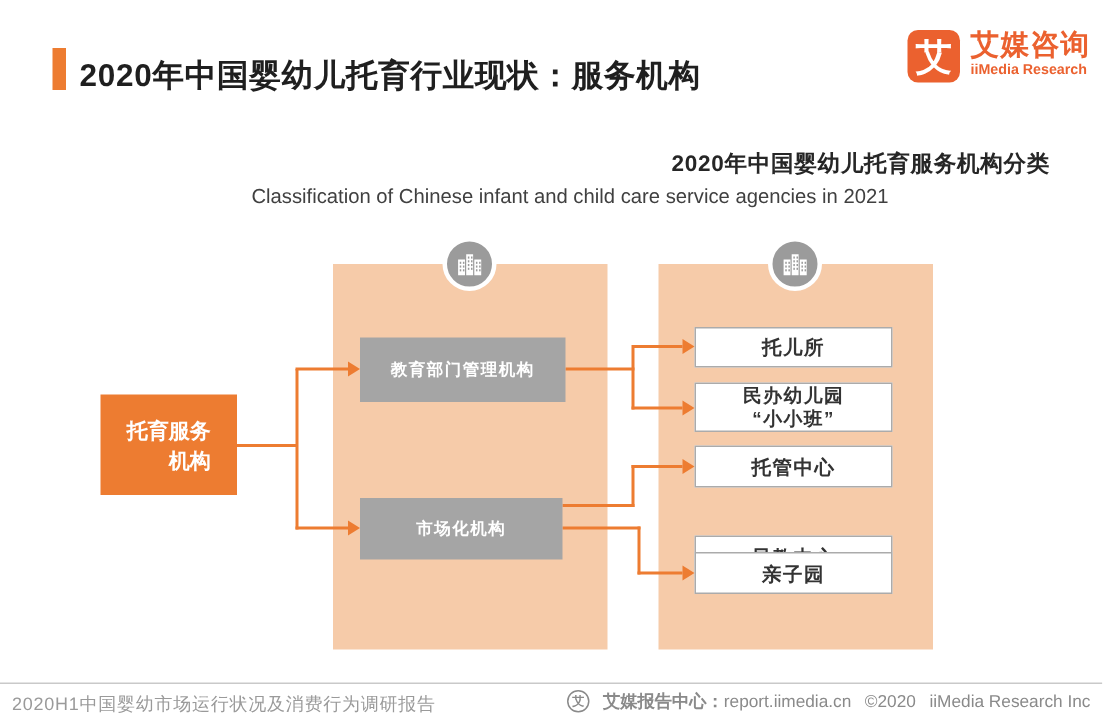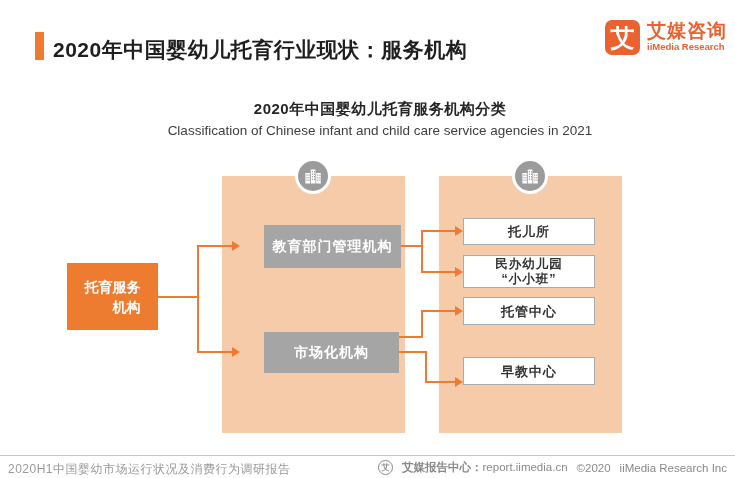--- a/index.html
+++ b/index.html
@@ -13,41 +13,41 @@
   .logo { position:absolute; left:605px; top:20px; display:flex; align-items:flex-start; }
   .logo-mark {
     width:35px; height:35px; background:#EB612F; border-radius:7px; color:#fff;
     font-size:24px; font-weight:bold; display:flex; align-items:center; justify-content:center;
   }
   .logo-text { margin-left:7px; }
   .logo-cn { font-size:19px; font-weight:bold; color:#EB612F; line-height:21px; letter-spacing:1px; }
   .logo-en { font-size:9.5px; font-weight:bold; color:#EB612F; line-height:12px; }
   
   .chart-title-wrap { position:absolute; left:60px; top:100px; width:640px; text-align:center; }
-  .chart-title-cn { font-size:15px; font-weight:bold; color:#262626; letter-spacing:0.5px; }
+  .chart-title-cn { font-size:15px; font-weight:bold; color:#262626; letter-spacing:0.5px;text-align:right; }
   .chart-title-en { font-size:13.5px; color:#404040; margin-top:4px; }
   
   .panel { position:absolute; top:176px; width:183px; height:257px; background:#F6CBA9; }
   .panel-mid { left:222px; }
   .panel-right { left:439px; }
   .circle-icon {
     position:absolute; top:158px; width:36px; height:36px; border-radius:50%;
     background:#9B9B9B; border:3px solid #ffffff; box-sizing:border-box; z-index:3;
     display:flex; align-items:center; justify-content:center;
   }
   .circle-mid { left:295px; }
   .circle-right { left:512px; }
   .root-box {
     position:absolute; left:67px; top:263px; width:91px; height:67px; background:#ED7C31;
     color:#fff; font-size:14px; font-weight:bold; display:flex; align-items:center;
     justify-content:center; text-align:right; white-space:pre-line; line-height:20px; z-index:2;
   }
   .gray-box {
-    position:absolute; background:#A5A5A5; color:#fff; font-size:14px; font-weight:bold;
-    display:flex; align-items:center; justify-content:center; text-align:center; z-index:2; letter-spacing:1px;margin-left:24px;
+    position:absolute; background:#A5A5A5; color:#fff; font-size:11px; font-weight:bold;
+    display:flex; align-items:center; justify-content:center; text-align:center; z-index:2; letter-spacing:1px;
   }
   .gbox-1 { left:240px; top:225px; width:137px; height:43px; }
   .gbox-2 { left:240px; top:332px; width:135px; height:41px; }
   .leaf-box {
     position:absolute; left:463px; width:132px; background:#ffffff; border:1px solid #ABABAB;
     color:#333; font-size:13px; font-weight:bold; display:flex; align-items:center;
     justify-content:center; text-align:center; white-space:pre-line; line-height:15px;
     box-sizing:border-box; z-index:2; letter-spacing:1px;
   }
   .leaf-0 { top:218px; height:27px; }
@@ -156,20 +156,21 @@
 机构</div>
 
   <div class="gray-box gbox-1">教育部门管理机构</div>
   <div class="gray-box gbox-2">市场化机构</div>
 
   <div class="leaf-box leaf-0">托儿所</div>
   <div class="leaf-box leaf-1">民办幼儿园
 “小小班”</div>
   <div class="leaf-box leaf-2">托管中心</div>
   <div class="leaf-box leaf-3">早教中心</div>
+  <div class="leaf-box leaf-4">亲子园</div>
 
   <div class="cline" style="left:158px; top:296px; width:40px; height:2px;"></div>
   <div class="cline" style="left:197px; top:246px; width:2px; height:107px;"></div>
   <div class="cline" style="left:197px; top:245px; width:36px; height:2px;"></div>
   <div class="arr" style="left:232px; top:241px;"></div>
   <div class="cline" style="left:197px; top:351px; width:36px; height:2px;"></div>
   <div class="arr" style="left:232px; top:347px;"></div>
 
   <div class="cline" style="left:377px; top:245px; width:46px; height:2px;"></div>
   <div class="cline" style="left:421px; top:232px; width:2px; height:41px;"></div>

